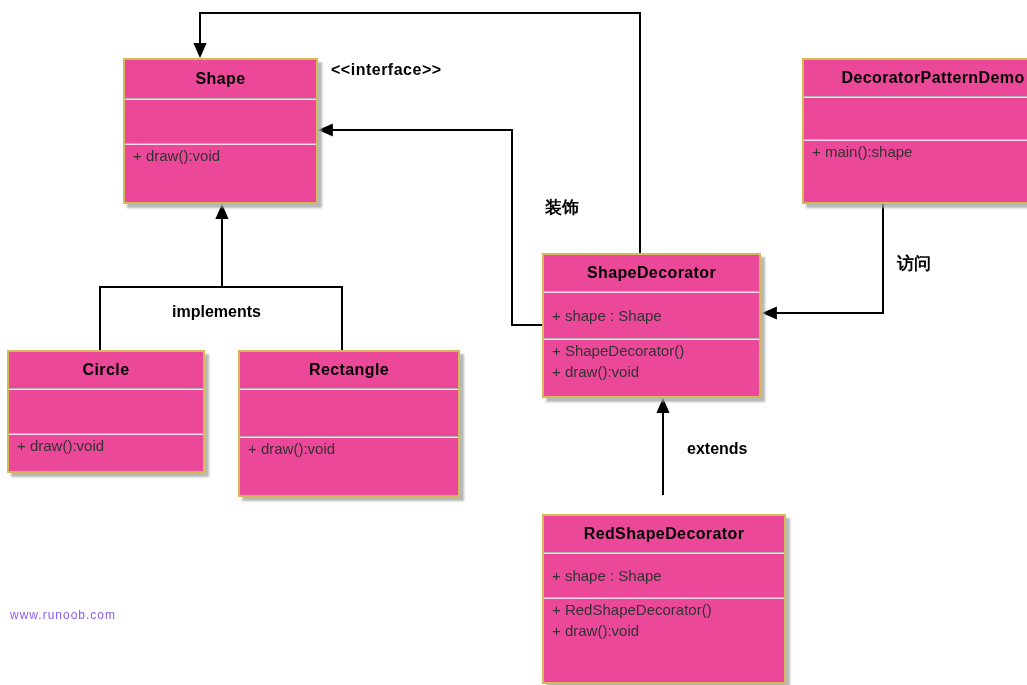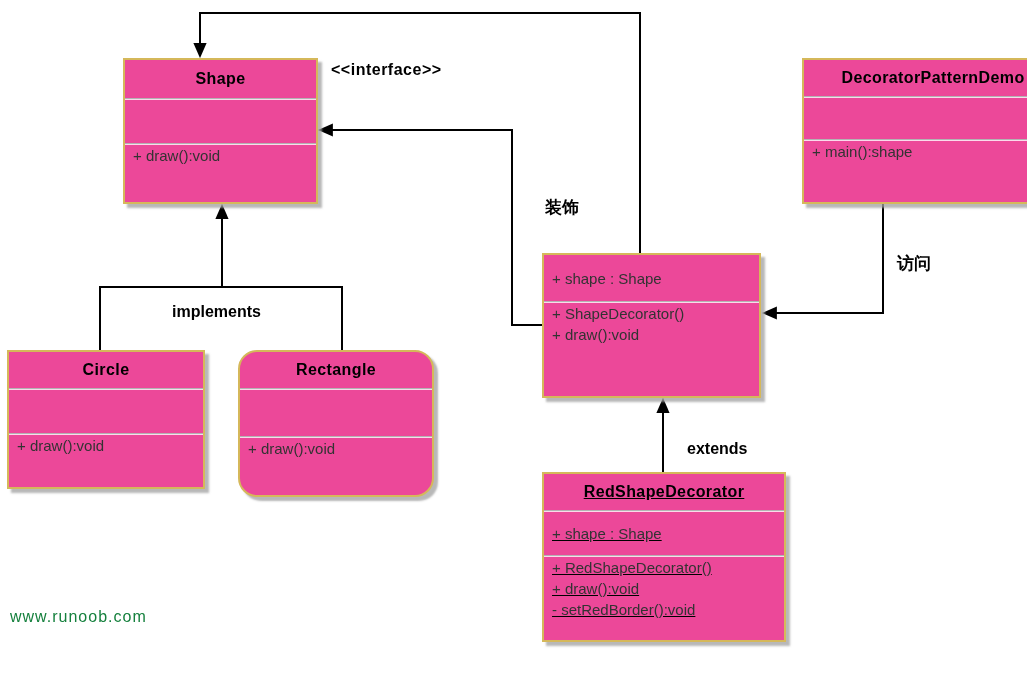--- a/index.html
+++ b/index.html
@@ -30,39 +30,39 @@
 
   #box-shape {left:123px;top:58px;width:195px;height:146px;}
   #box-shape .uml-title{height:39px}  #box-shape .uml-attrs{height:45px}
 
   #box-demo {left:760px;top:58px;width:262px;height:146px;margin-left:42px;}
   #box-demo .uml-title{height:37px}   #box-demo .uml-attrs{height:43px}
 
   #box-deco {left:542px;top:253px;width:219px;height:145px;}
   #box-deco .uml-title{height:37px}   #box-deco .uml-attrs{height:47px}
 
-  #box-red {left:542px;top:472px;width:244px;height:170px;text-decoration:underline;}
+  #box-red {left:542px;top:514px;width:244px;height:170px;}
   #box-red .uml-title{height:37px}    #box-red .uml-attrs{height:45px}
 
-  #box-circle {left:7px;top:350px;width:198px;height:139px;}
+  #box-circle {left:7px;top:350px;width:198px;height:123px;}
   #box-circle .uml-title{height:37px} #box-circle .uml-attrs{height:45px}
 
-  #box-rect {left:238px;top:350px;width:196px;height:147px;border-radius:19px;}
+  #box-rect {left:238px;top:350px;width:222px;height:147px;}
   #box-rect .uml-title{height:37px}   #box-rect .uml-attrs{height:48px}
 
   
   .edge-label{position:absolute;z-index:3;font-weight:bold;color:#000;white-space:nowrap;}
   #lbl-interface{left:331px;top:61px;font-size:16px;letter-spacing:.5px;}
   #lbl-decorate{left:545px;top:172px;font-size:17px;margin-top:24px;}
   #lbl-implements{left:172px;top:303px;font-size:16px;}
   #lbl-access{left:897px;top:252px;font-size:17px;}
   #lbl-extends{left:687px;top:440px;font-size:16px;}
 
-  #watermark{position:absolute;z-index:3;left:10px;top:608px;font-size:16px;
-    color:#15803d;letter-spacing:1px;font-weight:normal;}
+  #watermark{position:absolute;z-index:3;left:10px;top:608px;font-size:12px;
+    color:#8b5cf6;letter-spacing:1px;font-weight:normal;}
 </style>
 </head>
 <body>
 
 <div id="canvas">
 
   <svg id="connectors" width="1027" height="685" viewBox="0 0 1027 685" xmlns="http://www.w3.org/2000/svg">
     <defs>
       <marker id="arr" viewBox="0 0 10 10" refX="8.6" refY="5" markerWidth="7.5" markerHeight="7.5" orient="auto-start-reverse">
         <path d="M0,0.6 L10,5 L0,9.4 z" fill="#000"></path>
@@ -88,38 +88,38 @@
 
   <div class="uml-box" id="box-demo">
     <div class="uml-title">DecoratorPatternDemo</div>
     <div class="uml-attrs"></div>
     <div class="uml-ops">
       <div class="uml-line">+ main():shape</div>
     </div>
   </div>
 
   <div class="uml-box" id="box-deco">
+    <div class="uml-title">ShapeDecorator</div>
     <div class="uml-attrs">
       <div class="uml-line">+ shape : Shape</div>
     </div>
     <div class="uml-ops">
       <div class="uml-line">+ ShapeDecorator()</div>
       <div class="uml-line">+ draw():void</div>
     </div>
   </div>
 
   <div class="uml-box" id="box-red">
     <div class="uml-title">RedShapeDecorator</div>
     <div class="uml-attrs">
       <div class="uml-line">+ shape : Shape</div>
     </div>
     <div class="uml-ops">
       <div class="uml-line">+ RedShapeDecorator()</div>
       <div class="uml-line">+ draw():void</div>
-      <div class="uml-line">- setRedBorder():void</div>
     </div>
   </div>
 
   <div class="uml-box" id="box-circle">
     <div class="uml-title">Circle</div>
     <div class="uml-attrs"></div>
     <div class="uml-ops">
       <div class="uml-line">+ draw():void</div>
     </div>
   </div>

